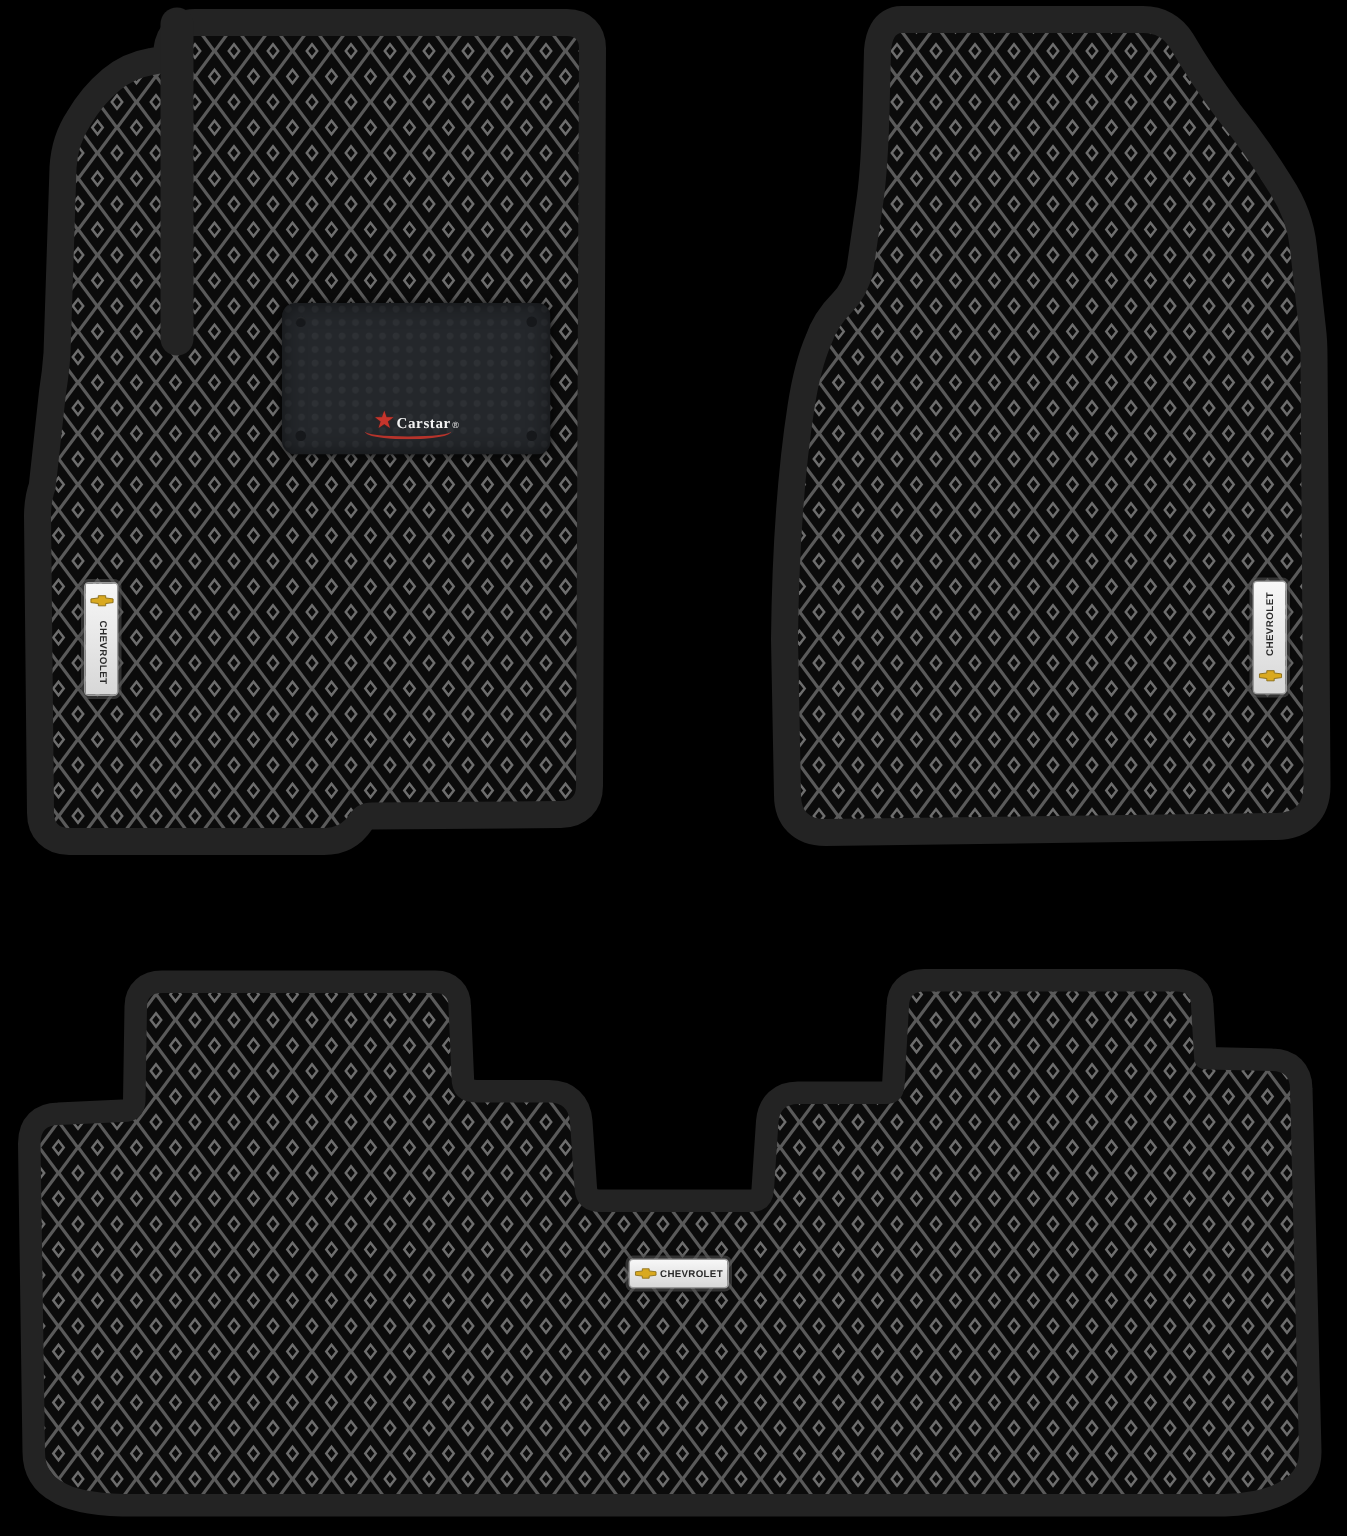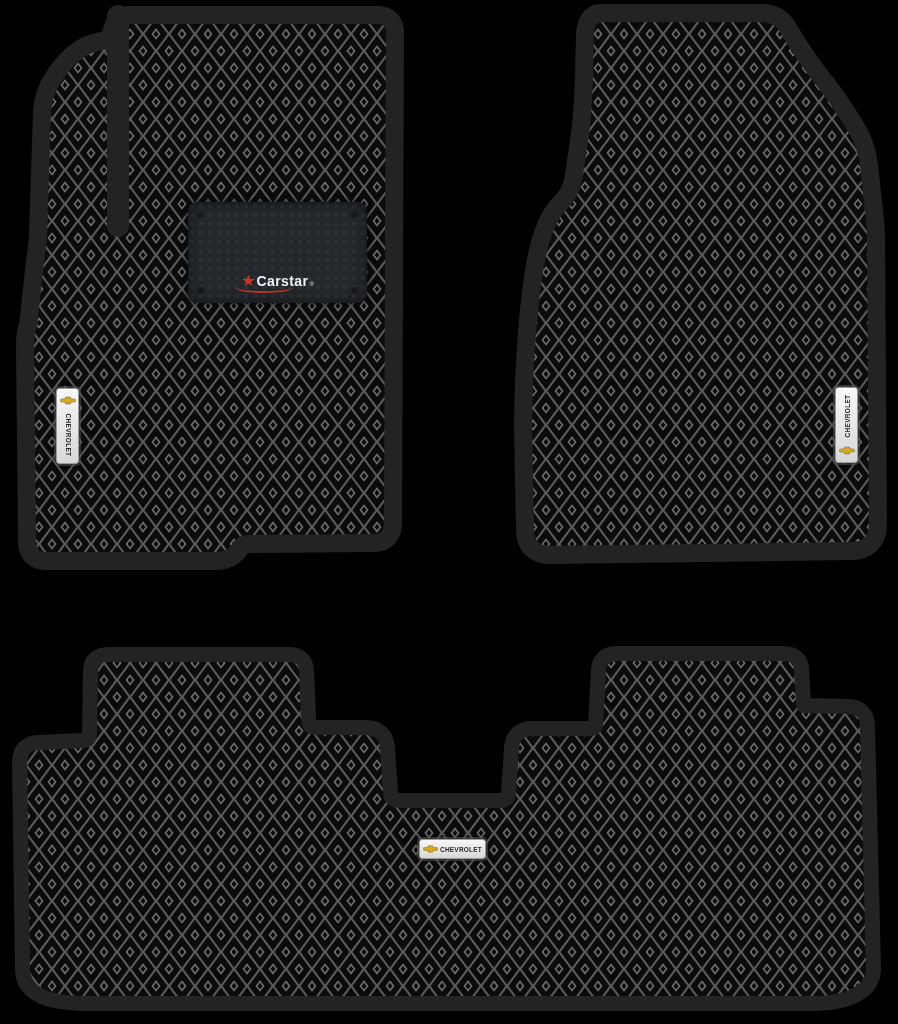--- a/index.html
+++ b/index.html
@@ -45,22 +45,23 @@
   }
   .patch-star {
     color: #c6352c;
     font-size: 16px;
     margin-right: 1px;
     text-shadow: 0 0 1px #7e201a;
   }
   .patch-brand {
     color: #f2f2f2;
     font-weight: bold;
-    font-size: 14px;
+    font-size: 10px;
     letter-spacing: 0.4px;
+    font-family: Liberation Serif, serif;
   }
   .patch-reg {
     color: #e8e8e8;
     font-size: 6px;
     vertical-align: super;
     margin-left: 1px;
   }
   .patch-swoosh {
     position: absolute;
     left: -6px; bottom: -4px;

